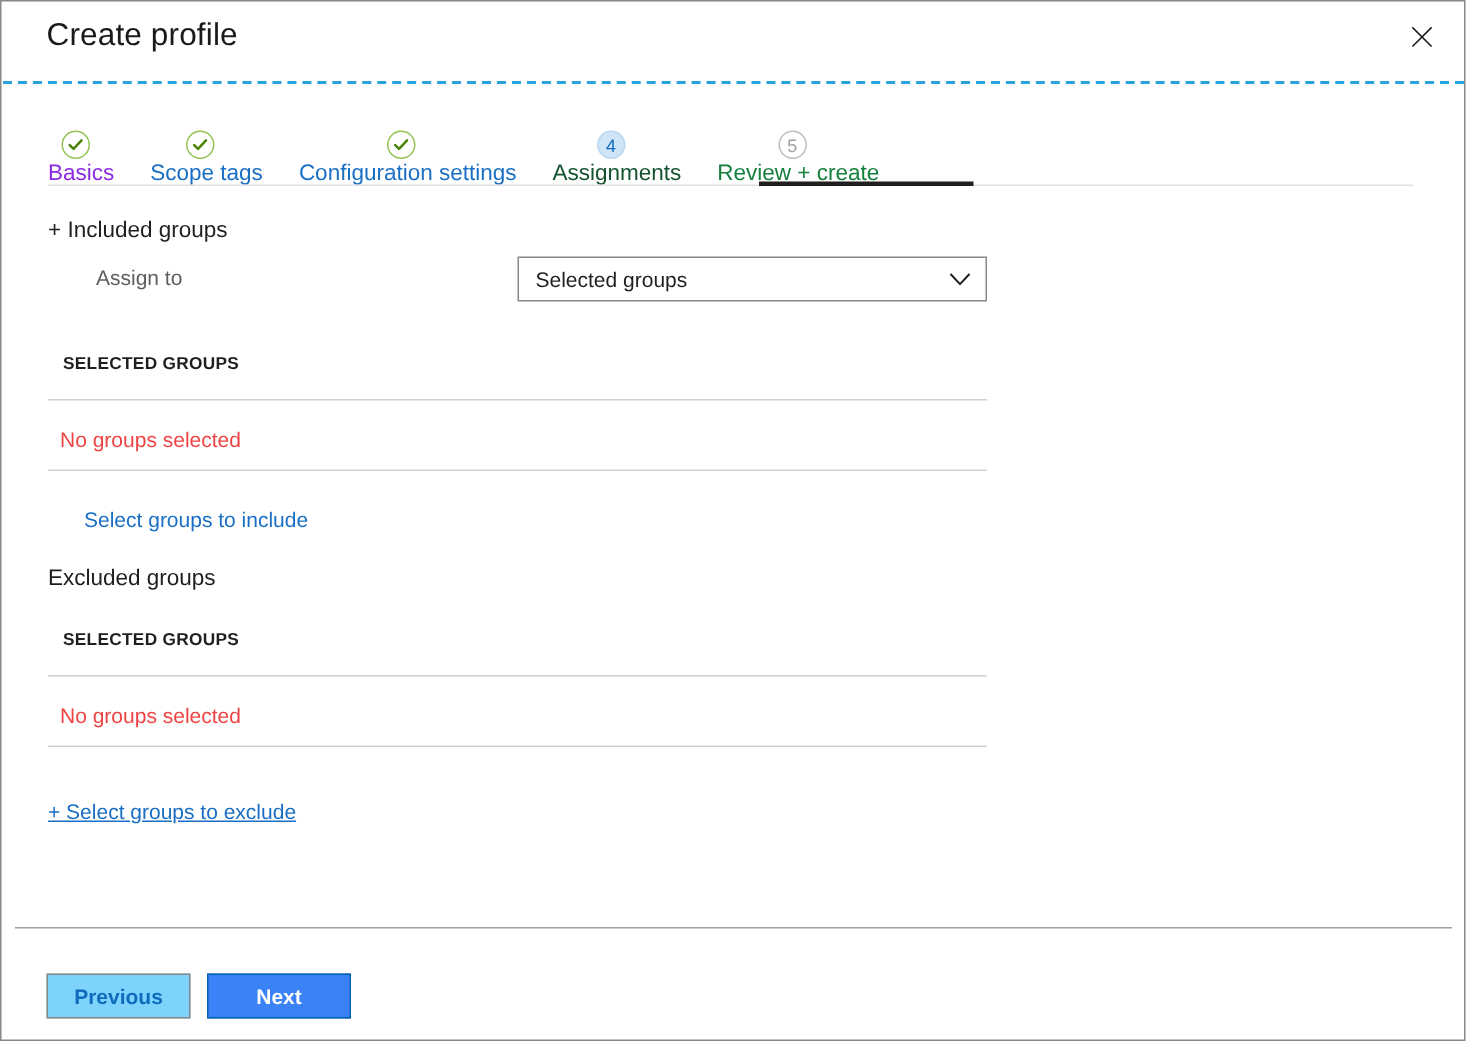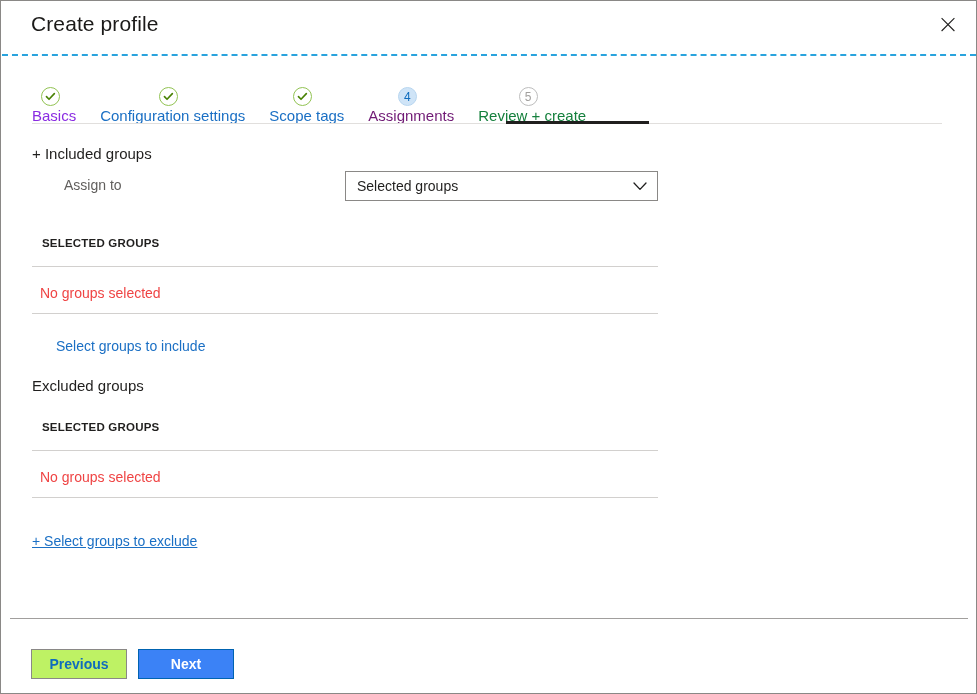--- a/index.html
+++ b/index.html
@@ -117,21 +117,21 @@
     border: 1px solid #bdbdbd;
     color: #a19f9d;
     font-size: 12px;
   }
   .tab .tab-label {
     font-size: 15px;
     line-height: 20px;
   }
   .tab.visited .tab-label { color: #8a2be2; }
   .tab.link .tab-label { color: #1a6fc4; }
-  .tab.current .tab-label { color: #701a75; }
+  .tab.current .tab-label { color: #14532d; }
   .tab.disabled .tab-label { color: #15803d; }
 
   #tab-underline {
     position: absolute;
     left: 505px;
     top: 120px;
     width: 143px;
     height: 3px;
     background: #201f1e;
   }
@@ -282,21 +282,21 @@
     font-size: 14px;
     font-weight: 700;
     line-height: 28px;
     text-align: center;
     cursor: pointer;
     padding: 0 14px;
     border-radius: 0;
   }
   #btn-previous {
     border: 1px solid #8a8886;
-    background: #bef264;
+    background: #7dd3fc;
     color: #0f6cbd;
     margin-right: 11px;
   }
   #btn-next {
     border: 1px solid #0063b1;
     background: #3b82f6;
     color: #ffffff;
   }
 </style>
 </head>
@@ -325,30 +325,30 @@
       </span>
       <span class="tab-label">Basics</span>
     </div>
 
     <div class="tab link">
       <span class="badge done">
         <svg width="11" height="11" viewBox="0 0 12 12">
           <path d="M1.6 6.2 L4.4 9.0 L10.2 2.8" stroke="#498205" stroke-width="1.8" fill="none" stroke-linecap="round" stroke-linejoin="round"></path>
         </svg>
       </span>
-      <span class="tab-label">Configuration settings</span>
+      <span class="tab-label">Scope tags</span>
     </div>
 
     <div class="tab link">
       <span class="badge done">
         <svg width="11" height="11" viewBox="0 0 12 12">
           <path d="M1.6 6.2 L4.4 9.0 L10.2 2.8" stroke="#498205" stroke-width="1.8" fill="none" stroke-linecap="round" stroke-linejoin="round"></path>
         </svg>
       </span>
-      <span class="tab-label">Scope tags</span>
+      <span class="tab-label">Configuration settings</span>
     </div>
 
     <div class="tab current">
       <span class="badge current">4</span>
       <span class="tab-label">Assignments</span>
     </div>
 
     <div class="tab disabled">
       <span class="badge pending">5</span>
       <span class="tab-label">Review + create</span>

